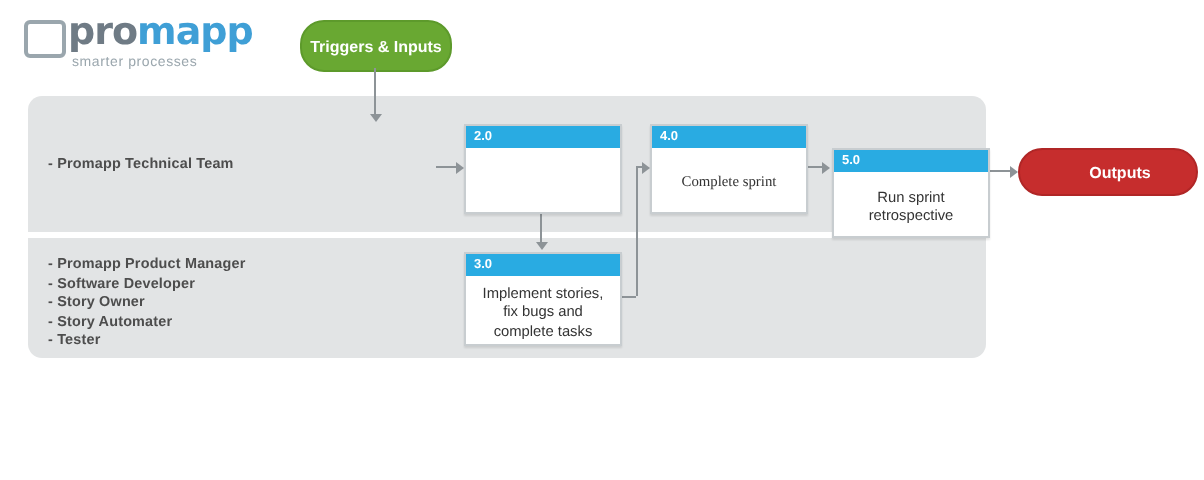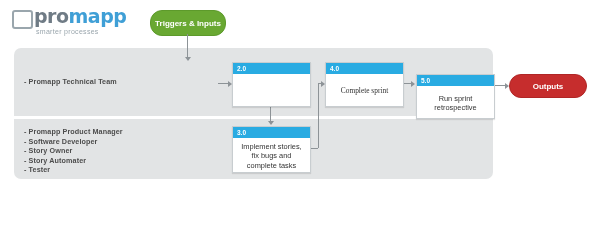--- a/index.html
+++ b/index.html
@@ -37,21 +37,21 @@
     display:flex;align-items:center;justify-content:center;
     color:#ffffff;font-size:8px;font-weight:bold;
     border-radius:12px;text-align:center;white-space:nowrap;
   }
   .pill-trigger{
     left:150px;top:10px;width:74px;height:24px;
     background:#69a832;border:1px solid #5d9a2b;
   }
   .pill-output{
     left:509px;top:74px;width:76px;height:22px;
-    background:#c62d2d;border:1px solid #b02626;
+    background:#c62d2d;border:1px solid #b02626;padding-left:12px;
   }
 
   
   .lanes{
     position:absolute;left:14px;top:48px;width:479px;height:131px;
     background:#e2e4e5;border-radius:7px;
   }
   .lane{position:absolute;left:0;width:479px;}
   .lane-top{top:0;height:68px;}
   .lane-bottom{top:71px;height:60px;border-radius:17px;}

